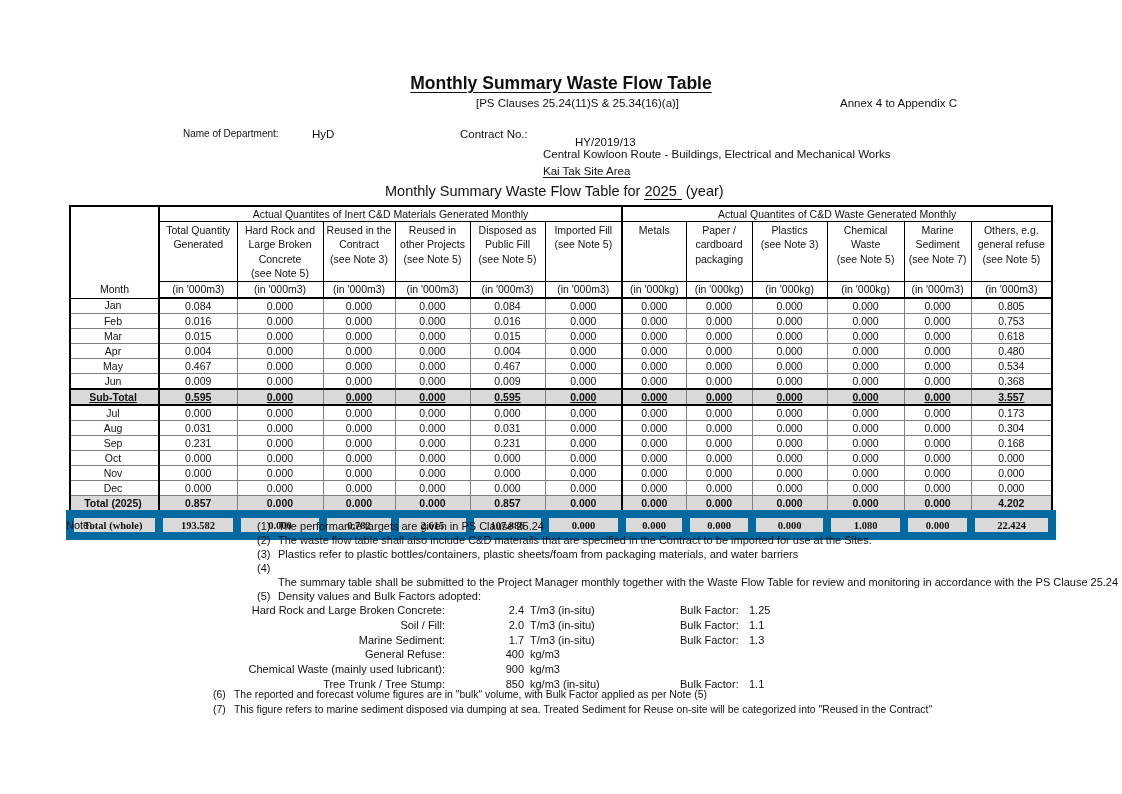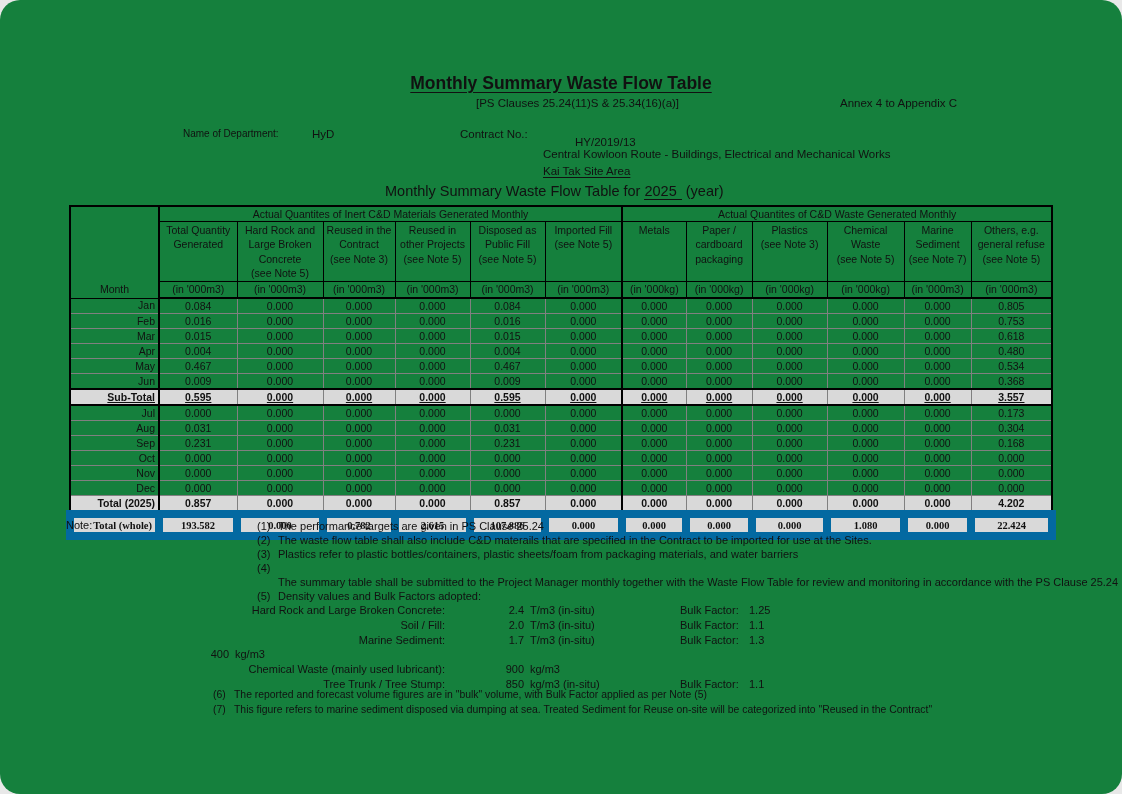--- a/index.html
+++ b/index.html
@@ -1,17 +1,17 @@
 <!DOCTYPE html>
 <html><head>
 <meta charset="utf-8">
 <style>
   html,body{margin:0;padding:0;background:#e8e8e8;}
-  .page{position:relative;width:1122px;height:794px;background:#15803d;
-        font-family:"Liberation Sans",sans-serif;color:#111;overflow:hidden;border-radius:20px;}
+  .page{position:relative;width:1122px;height:794px;background:#ffffff;
+        font-family:"Liberation Sans",sans-serif;color:#111;overflow:hidden;}
   .abs{position:absolute;white-space:nowrap;}
 
   
   .doc-title{left:0;right:0;top:73px;text-align:center;font-size:17.5px;font-weight:bold;
              text-decoration:underline;text-underline-offset:3px;}
   .ps-clause{left:476px;top:97px;font-size:11.5px;}
   .annex{left:840px;top:97px;font-size:11.5px;}
   .dept-label{left:183px;top:128px;font-size:10px;}
   .dept-value{left:312px;top:128px;font-size:11.5px;}
   .contract-label{left:460px;top:128px;font-size:11.5px;}
@@ -25,21 +25,21 @@
   #wtable{position:absolute;left:66px;top:205px;width:982px;border-collapse:collapse;
           table-layout:fixed;font-size:10.5px;border:2px solid #000;}
   #wtable td{border:1px solid #808080;padding:0;text-align:center;vertical-align:middle;
              height:14px;line-height:13px;overflow:hidden;}
   #wtable .c-group{border-color:#000;height:14px;line-height:14px;}
   #wtable .c-head{border-color:#000;vertical-align:top;white-space:pre-line;height:58px;
                   line-height:14.4px;padding-top:1px;}
   #wtable .c-unit{border-color:#000;height:15px;border-bottom:2px solid #000;}
   #wtable .c-monthhead{border-color:#000;vertical-align:bottom;padding-bottom:2px;}
   #wtable .bdk-r{border-right:2px solid #000;}
-  #wtable .c-mlabel{text-align:right;padding-right:3px;}
+  #wtable .c-mlabel{text-align:center;padding-right:3px;}
   #wtable .r-subtotal td{font-weight:bold;border-top:2px solid #000;border-bottom:2px solid #000;text-decoration:underline;}
   #wtable .r-total td{font-weight:bold;border-top:1px solid #808080;}
   #wtable .r-grand td{font-weight:bold;border:8px solid #0369a1;font-family:Liberation Serif, serif;}
 
   
   .note-label{left:66px;top:519px;font-size:11px;}
   #notes-main{position:absolute;left:257px;top:519px;font-size:11px;}
   #notes-main .note-row{display:flex;height:14px;line-height:14px;white-space:nowrap;}
   #notes-main .note-num{flex:0 0 21px;}
   #density{position:absolute;left:150px;top:603px;font-size:11px;}
@@ -414,20 +414,21 @@
         <span class="den-bf">1.1</span>
       </div>
       <div class="den-row">
         <span class="den-label">Marine Sediment:</span>
         <span class="den-value">1.7</span>
         <span class="den-unit">T/m3 (in-situ)</span>
         <span class="den-bflabel">Bulk Factor:</span>
         <span class="den-bf">1.3</span>
       </div>
       <div class="den-row">
+        <span class="den-label">General Refuse:</span>
         <span class="den-value">400</span>
         <span class="den-unit">kg/m3</span>
         <span class="den-bflabel"></span>
         <span class="den-bf"></span>
       </div>
       <div class="den-row">
         <span class="den-label">Chemical Waste (mainly used lubricant):</span>
         <span class="den-value">900</span>
         <span class="den-unit">kg/m3</span>
         <span class="den-bflabel"></span>

